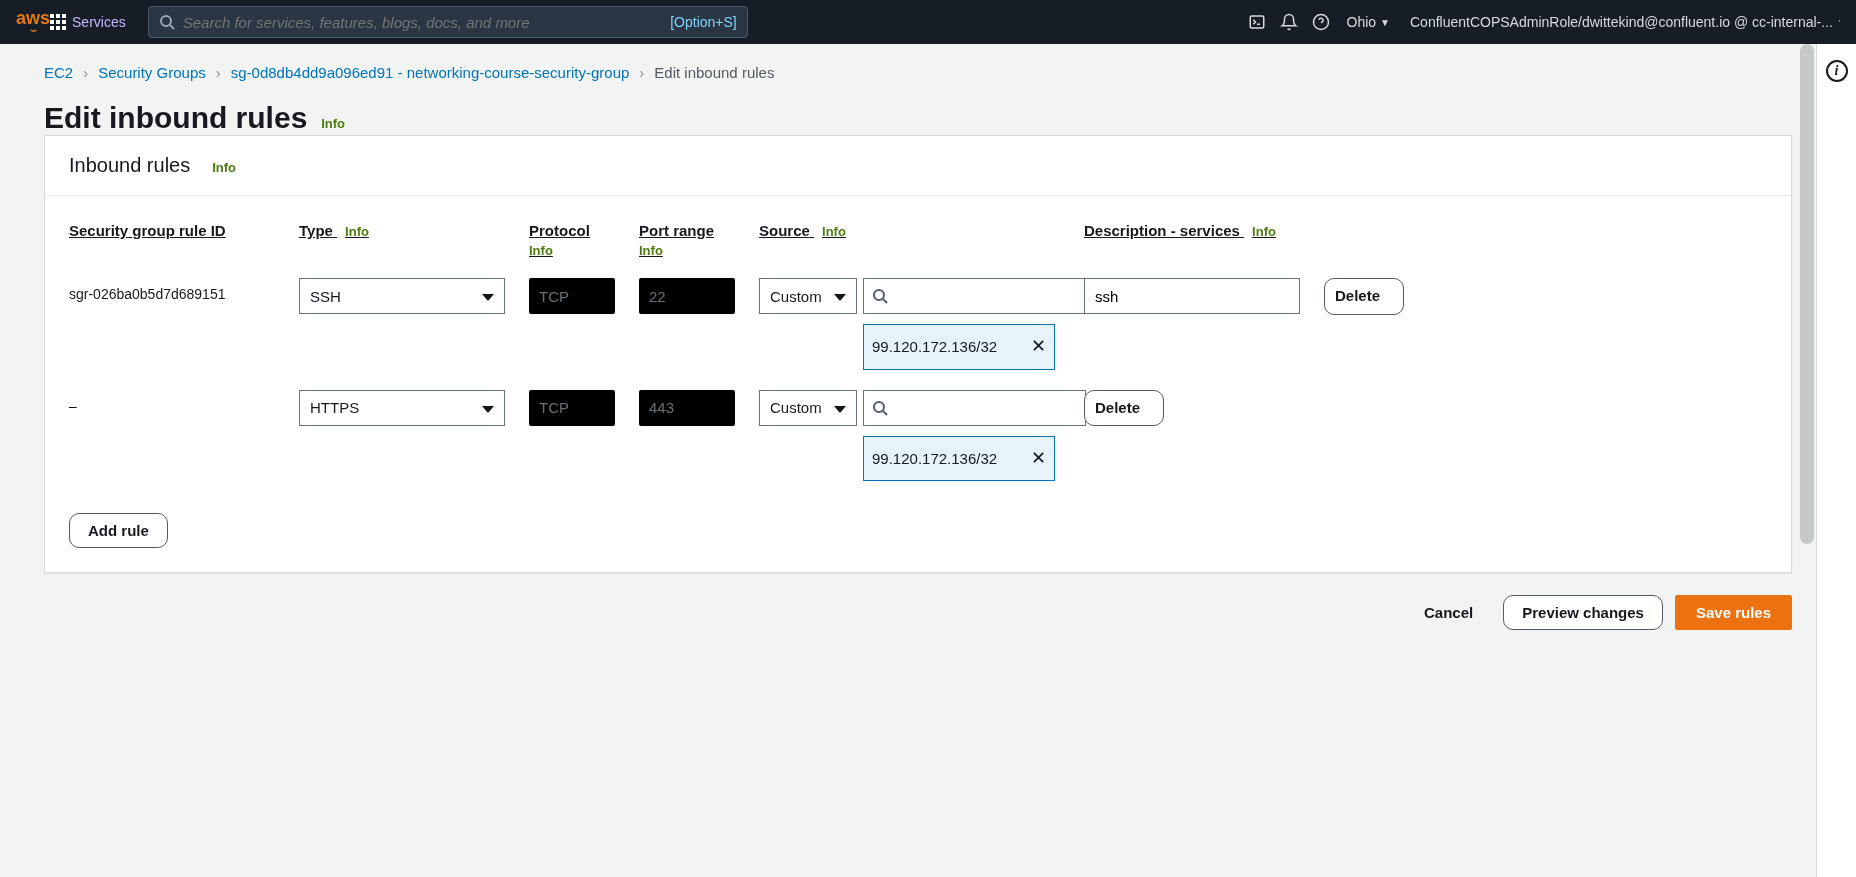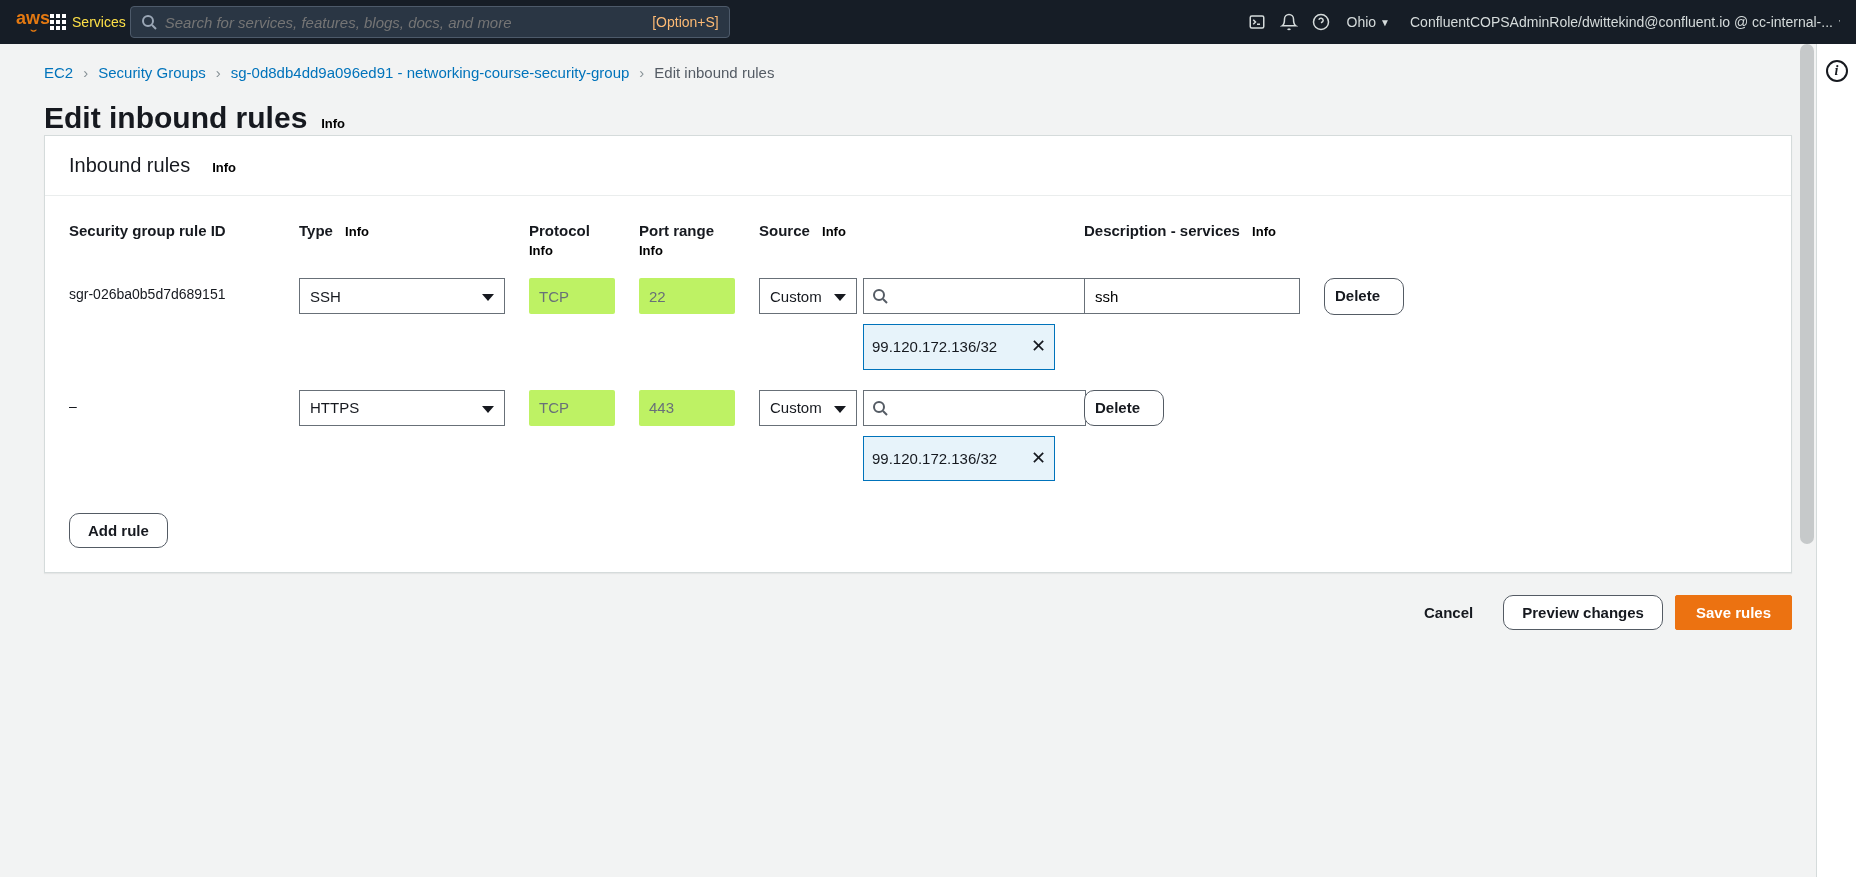--- a/index.html
+++ b/index.html
@@ -28,21 +28,21 @@
     display: flex; flex-direction: column; align-items: center;
     line-height: 1;
   }
   .aws-logo .swoosh {
     font-size: 10px;
     margin-top: -2px;
     letter-spacing: -1px;
   }
   .services-btn {
     display: flex; align-items: center; gap: 6px;
-    color: #fde047; margin-right: 4px;
+    color: #c4b5fd; margin-right: 22px;
   }
   .grid-icon {
     display: inline-grid;
     grid-template-columns: repeat(3, 4px);
     grid-template-rows: repeat(3, 4px);
     gap: 2px;
   }
   .grid-icon span { background: #fff; width: 4px; height: 4px; }
   .search-wrap {
     display: flex; align-items: center;
@@ -53,21 +53,21 @@
     width: 600px;
     padding: 0 10px;
     color: #9ba7b6;
   }
   .search-wrap input {
     flex: 1;
     background: transparent; border: none; outline: none;
     color: #d5dbdb; font-style: italic; font-size: 15px;
     padding: 0 8px;
   }
-  .search-wrap .kbd { color: #fdba74; font-size: 14px; }
+  .search-wrap .kbd { color: #7dd3fc; font-size: 14px; }
   .nav-spacer { flex: 1; }
   .nav-icon {
     width: 32px; height: 32px;
     display: flex; align-items: center; justify-content: center;
     color: #d5dbdb; font-size: 18px;
     cursor: pointer;
   }
   .nav-region, .nav-account {
     color: #d5dbdb; font-size: 14px;
     padding: 0 10px;
@@ -107,21 +107,21 @@
   }
   .breadcrumb a { color: #0073bb; text-decoration: none; cursor: pointer; }
   .breadcrumb .chev { color: #879196; }
   .breadcrumb .current { color: #545b64; }
 
   h1.page-title {
     font-size: 30px; font-weight: 700;
     margin: 0; display: inline-block;
   }
   .info-link {
-    color: #000000; font-size: 13px; font-weight: 600;
+    color: #4d7c0f; font-size: 13px; font-weight: 600;
     margin-left: 10px; cursor: pointer;
   }
   .page-desc {
     color: #545b64; font-size: 15px;
     margin-top: 12px; margin-bottom: 28px;
   }
 
   
   .panel {
     background: #fff;
@@ -140,20 +140,21 @@
 
   .rules-table {
     display: grid;
     grid-template-columns: 230px 230px 110px 120px 325px 240px 100px;
     column-gap: 0;
     align-items: start;
   }
   .col-header {
     font-weight: 700; font-size: 15px;
     padding: 8px 12px 14px 12px;
+    text-decoration: underline;
   }
   .col-header .info-link { font-weight: 600; font-size: 13px; margin-left: 8px; }
   .col-header.stacked .info-link { display: block; margin: 4px 0 0 0; }
 
   .cell { padding: 6px 12px 14px 12px; }
   .rule-id { color: #16191f; font-size: 14px; padding-top: 14px; }
 
   .select-box {
     position: relative;
     border: 1px solid #687078;
@@ -166,21 +167,21 @@
   }
   .select-box::after {
     content: "";
     position: absolute; right: 10px; top: 50%;
     transform: translateY(-30%);
     border-left: 6px solid transparent;
     border-right: 6px solid transparent;
     border-top: 7px solid #16191f;
   }
   .readonly-box {
-    background: #bef264;
+    background: #000000;
     height: 36px;
     display: flex; align-items: center;
     padding: 0 10px;
     color: #687078;
     font-size: 15px;
     border-radius: 2px;
   }
   .source-col { display: flex; flex-direction: column; gap: 10px; }
   .source-row1 { display: flex; gap: 6px; }
   .source-row1 .select-box { width: 98px; flex: none; }

